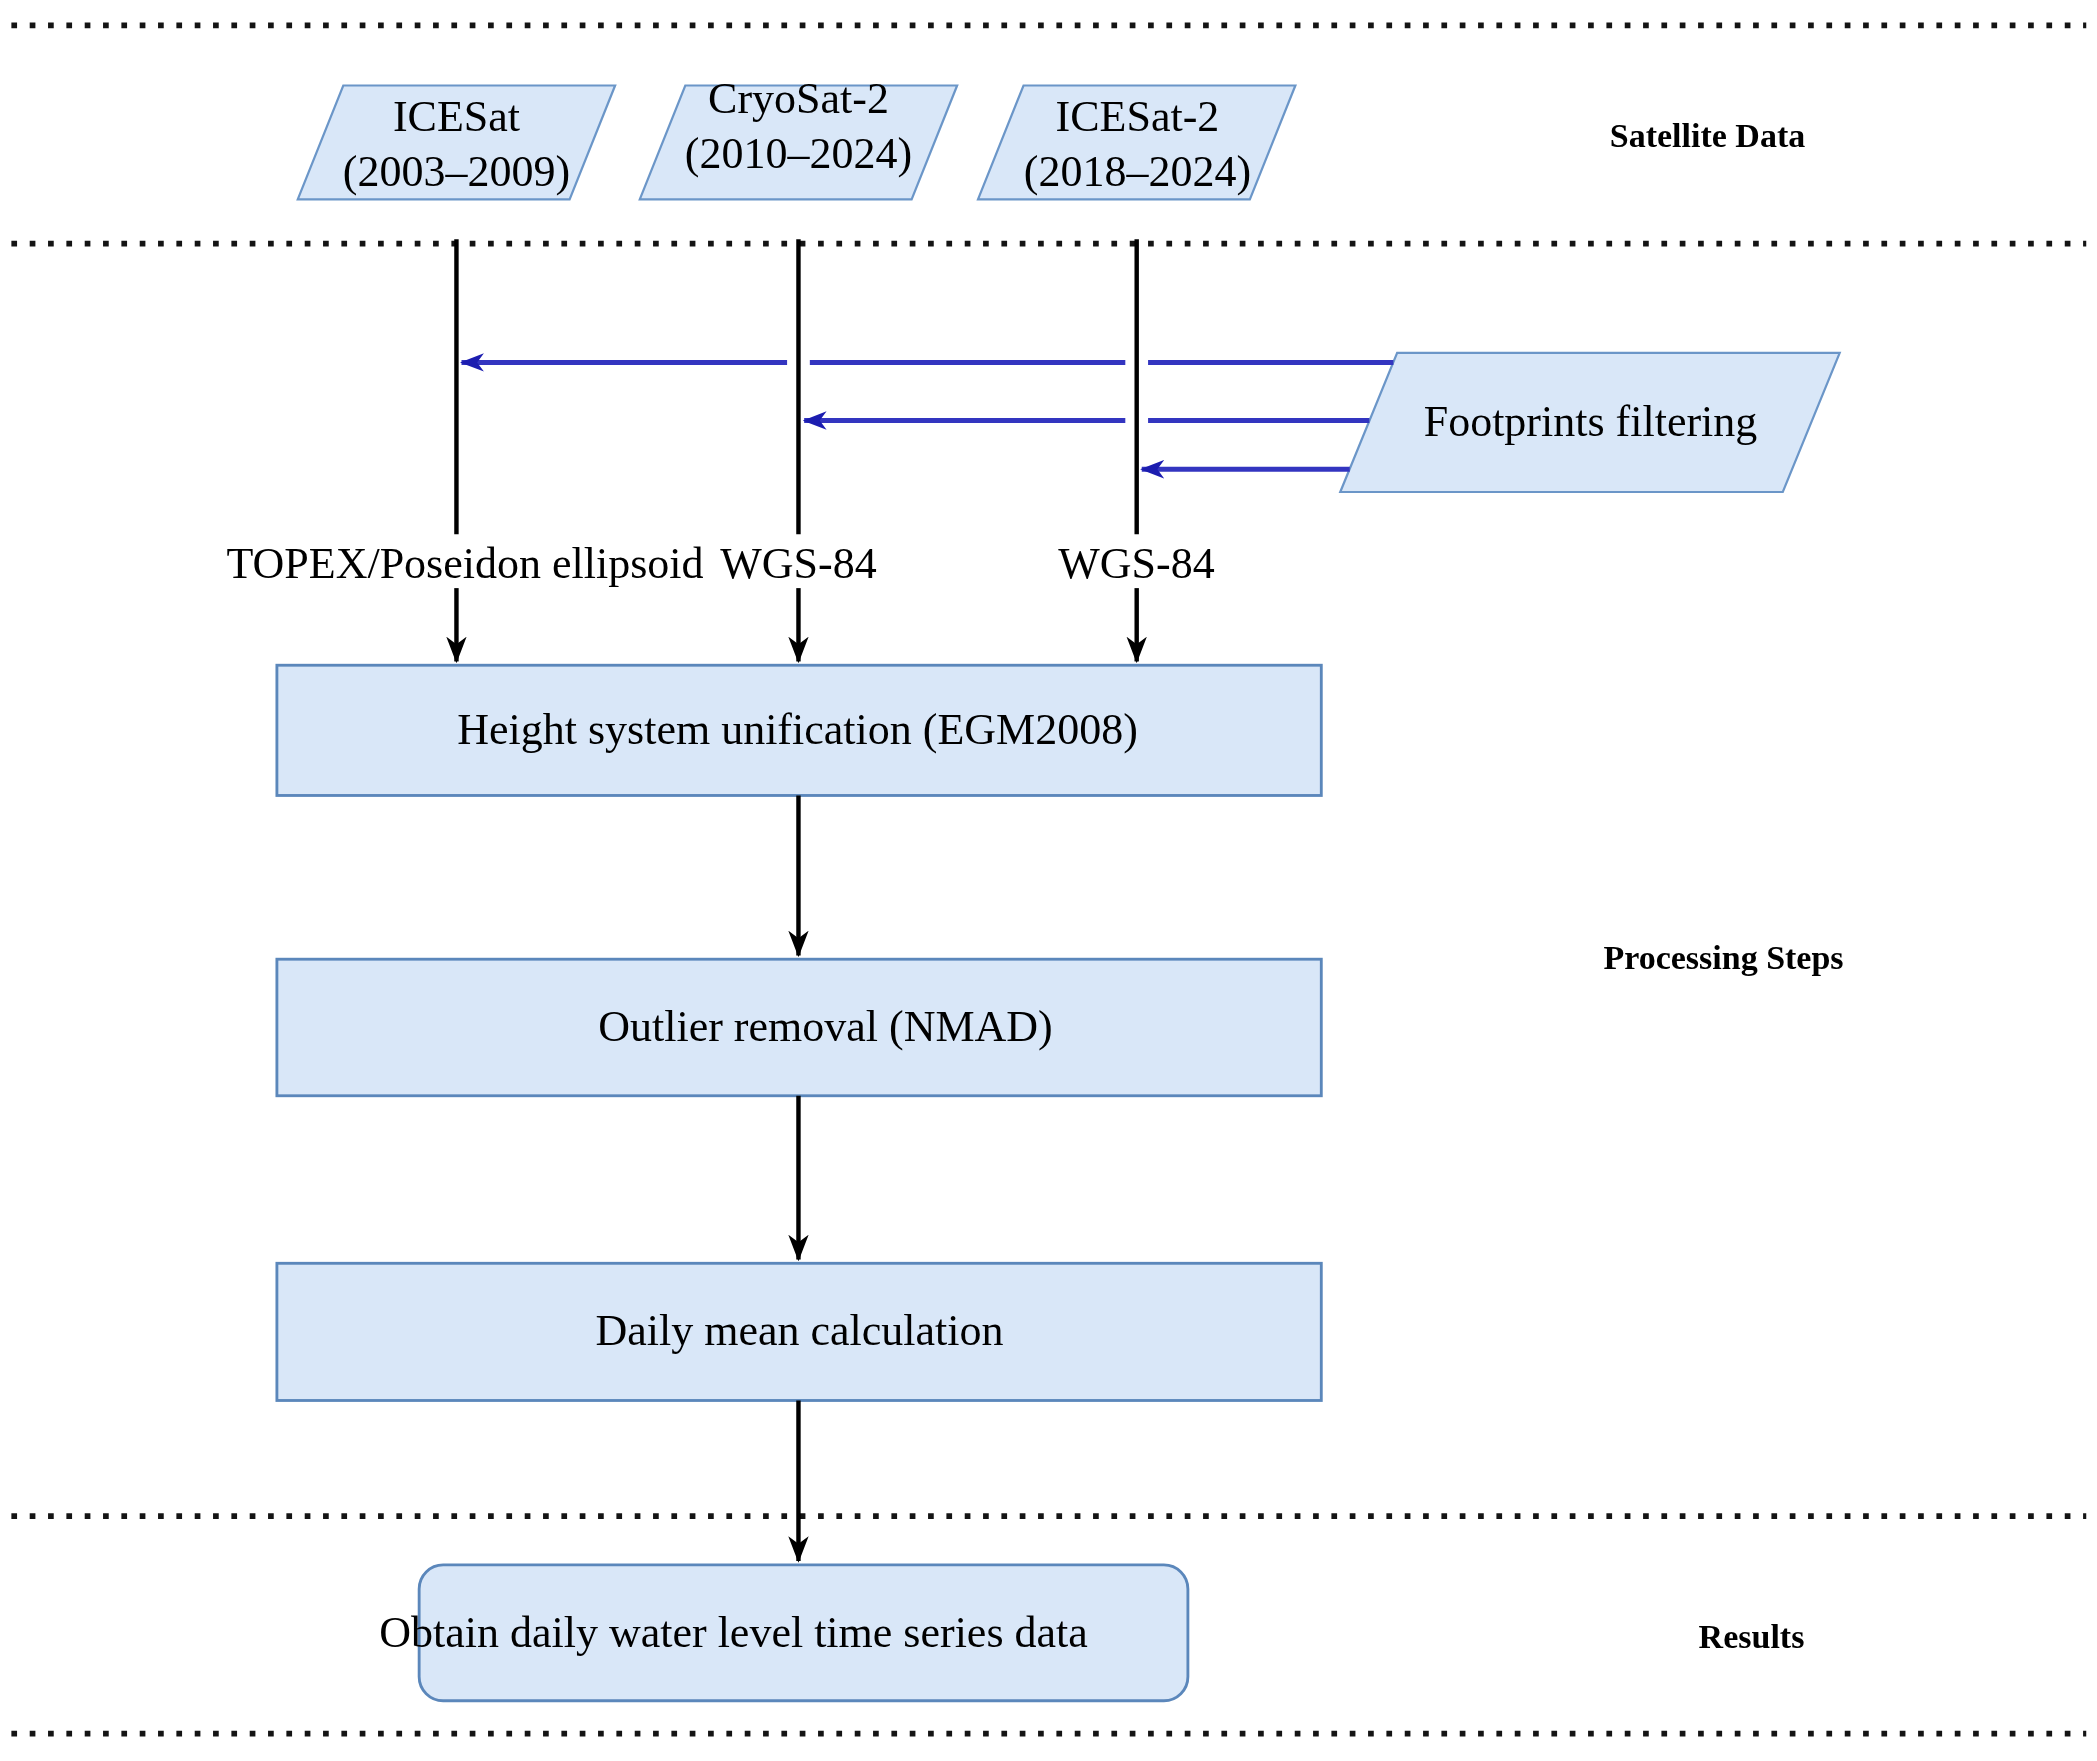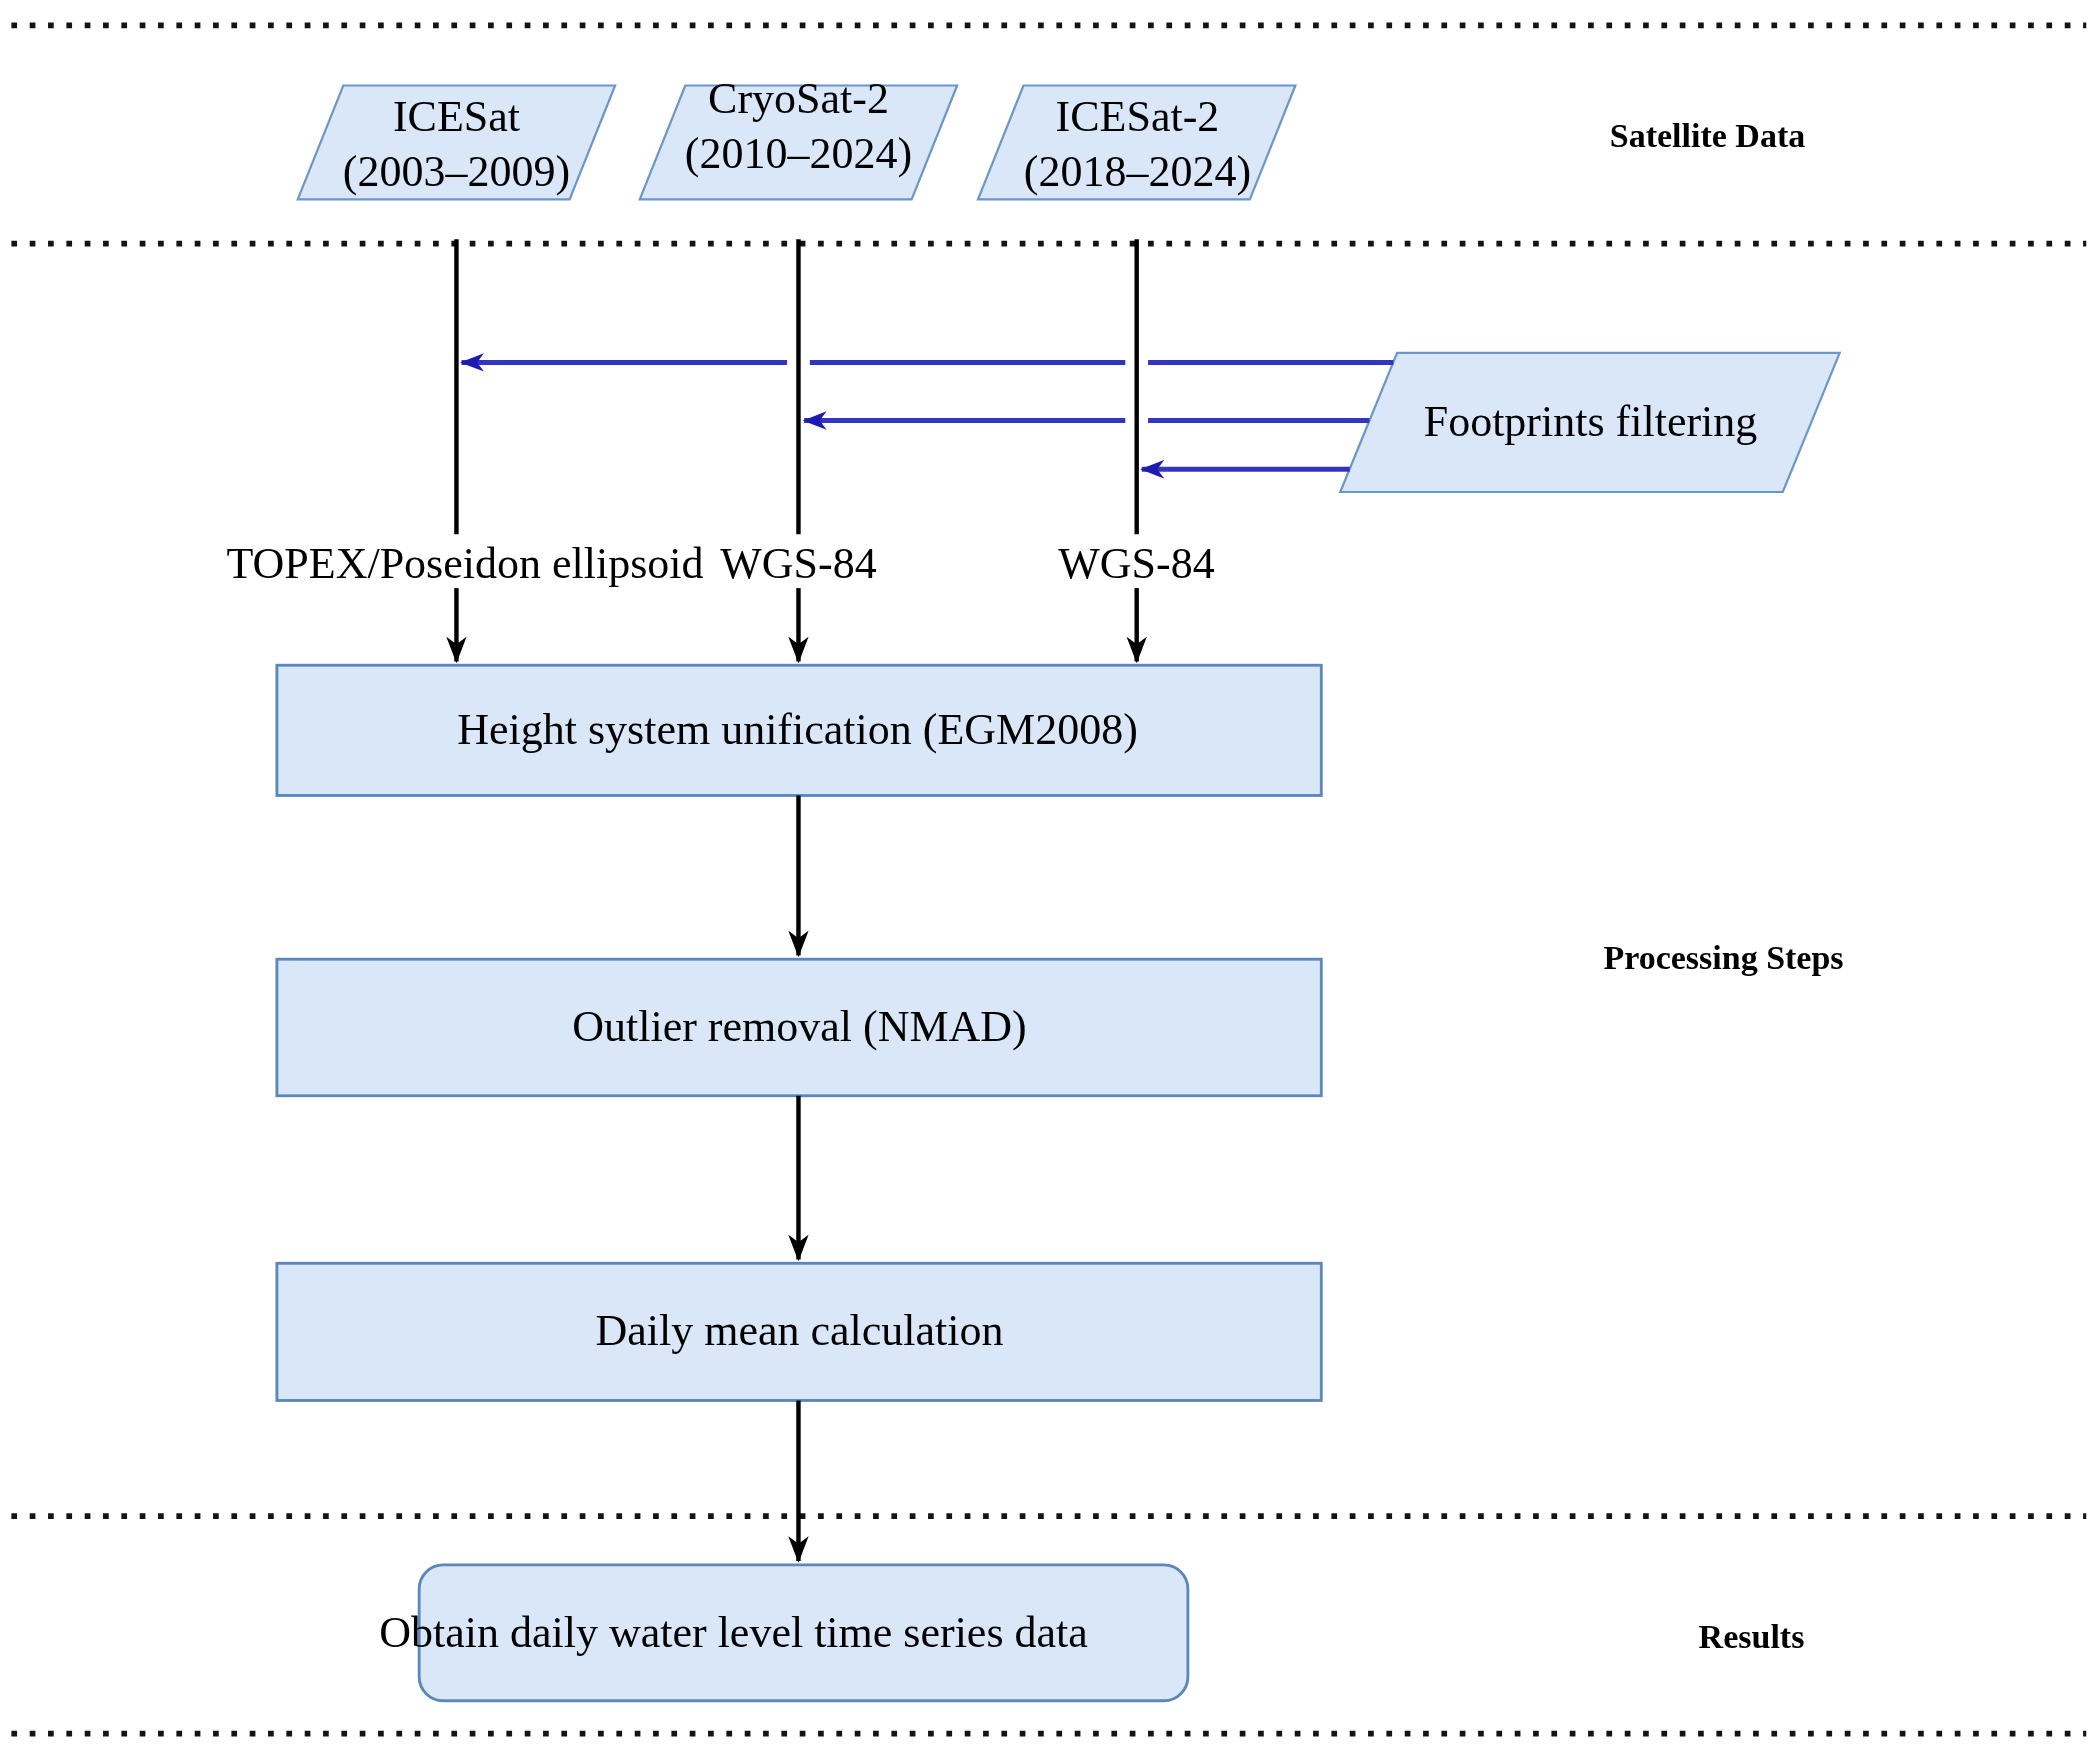--- a/index.html
+++ b/index.html
@@ -113,19 +113,19 @@
 
   <div class="txt" style="left:1401px;top:359px;width:379px;height:126px;line-height:1.3;">
     <span class="node-line">Footprints filtering</span>
   </div>
 
   <div class="txt" style="left:212px;top:536px;width:506px;height:56px;">TOPEX/Poseidon ellipsoid</div>
   <div class="txt" style="left:688px;top:536px;width:221px;height:56px;">WGS-84</div>
   <div class="txt" style="left:1026px;top:536px;width:221px;height:56px;">WGS-84</div>
 
   <div class="txt" style="left:275px;top:665px;width:1045px;height:130px;">Height system unification (EGM2008)</div>
-  <div class="txt" style="left:277px;top:959px;width:1045px;height:137px;">Outlier removal (NMAD)</div>
+  <div class="txt" style="left:277px;top:959px;width:1045px;height:137px;padding-left:26px;">Outlier removal (NMAD)</div>
   <div class="txt" style="left:277px;top:1263px;width:1045px;height:137px;">Daily mean calculation</div>
 
   <div class="txt" style="left:419px;top:1565px;width:629px;height:136px;">Obtain daily water level time series data</div>
 
 </div>
 
 
 </body></html>

